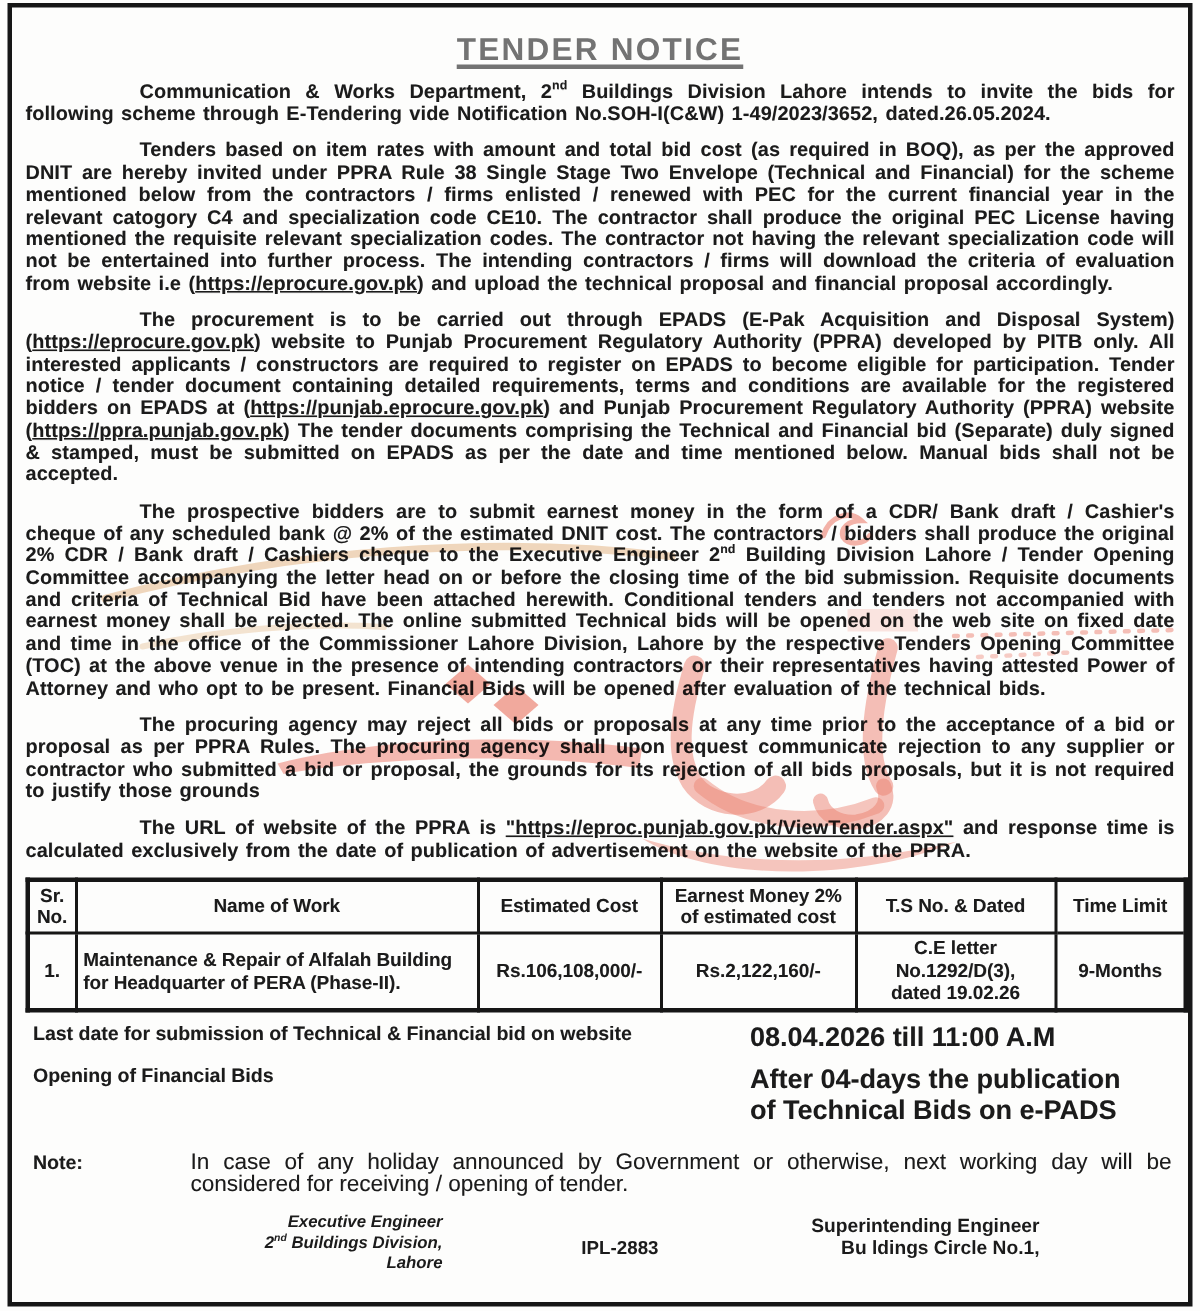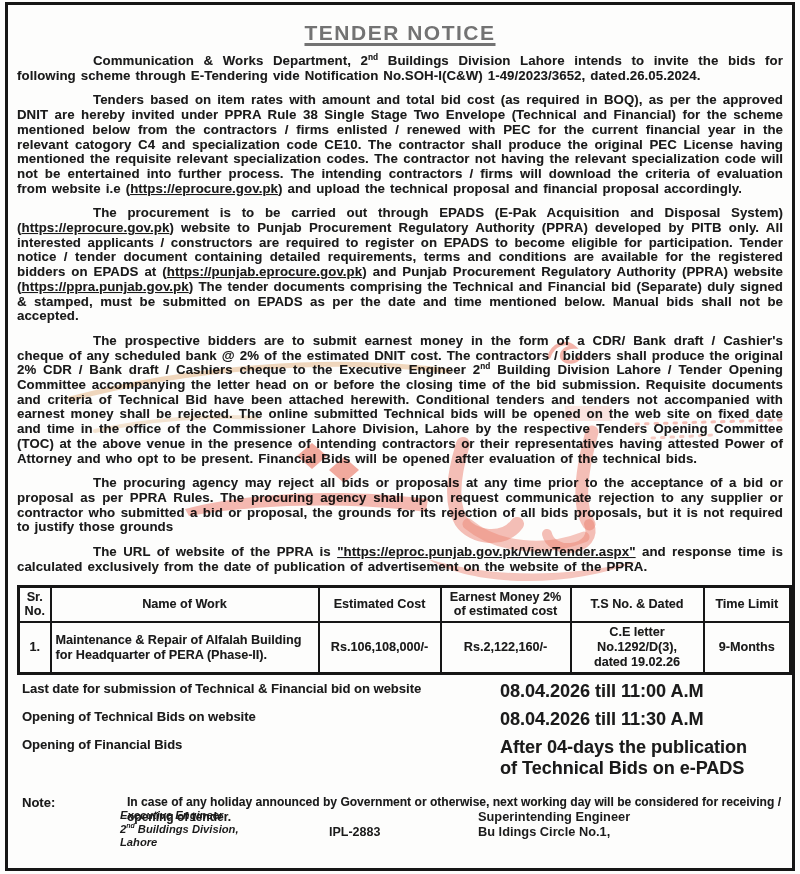--- a/index.html
+++ b/index.html
@@ -56,23 +56,23 @@
   td.c-name{text-align:left;font-weight:600;padding-left:7px;height:46px;}
   td.c-cost,td.c-earnest{text-align:center;font-weight:700;}
   td.c-ts{text-align:center;font-weight:700;padding:1px 2px;}
   td.c-time{text-align:center;font-weight:700;}
   .sched{margin:4px 0 0 0;display:flex;flex-direction:column;row-gap:7px;}
   .sched-row{display:grid;grid-template-columns:483px 1fr;align-items:start;}
   .sched-label{padding-left:5px;font-size:13px;font-weight:700;text-shadow:0.2px 0.2px 0 rgba(0,0,0,0.30);}
   .sched-value{font-size:18px;font-weight:700;text-shadow:0.2px 0.2px 0 rgba(0,0,0,0.30);}
   .note-row{display:flex;margin-top:16px;}
   .note-label{width:105px;padding-left:5px;font-size:13px;font-weight:800;flex:none;text-shadow:0.2px 0.2px 0 rgba(0,0,0,0.30);}
-  .note-text{font-size:12px;font-weight:700;text-align:justify;line-height:15.5px;padding-right:2px;text-shadow:0.2px 0.2px 0 rgba(0,0,0,0.30);}
+  .note-text{font-size:15px;font-weight:400;text-align:justify;line-height:15.5px;padding-right:2px;text-shadow:0.2px 0.2px 0 rgba(0,0,0,0.30);}
   .footer{position:absolute;left:0;right:0;bottom:7px;height:52px;}
-  .sig{position:absolute;text-align:left;}
+  .sig{position:absolute;text-align:right;}
   .sig-left{left:112px;width:175px;font-style:italic;font-weight:700;font-size:11.2px;line-height:13.5px;}
   .sig-center{left:321px;width:110px;top:16px;font-weight:800;font-size:12.5px;}
   .sig-right{left:470px;width:215px;font-weight:800;font-size:12.8px;line-height:15px;}
   .watermark{
     position:absolute;left:0;top:0;width:800px;height:874px;
     pointer-events:none;
     mix-blend-mode:multiply;
   }
 </style>
 </head>
@@ -126,24 +126,20 @@
         </tr>
       </tbody>
     </table>
 
     <div class="sched">
       <div class="sched-row">
         <div class="sched-label">Last date for submission of Technical &amp; Financial bid on website</div>
         <div class="sched-value">08.04.2026 till 11:00 A.M</div>
       </div>
       <div class="sched-row">
-        <div class="sched-label">Opening of Technical Bids on website</div>
-        <div class="sched-value">08.04.2026 till 11:30 A.M</div>
-      </div>
-      <div class="sched-row">
         <div class="sched-label">Opening of Financial Bids</div>
         <div class="sched-value" style="max-width:250px;">After 04-days the publication of Technical Bids on e-PADS</div>
       </div>
     </div>
 
     <div class="note-row">
       <div class="note-label">Note:</div>
       <div class="note-text">In case of any holiday announced by Government or otherwise, next working day will be considered for receiving / opening of tender.</div>
     </div>
 

